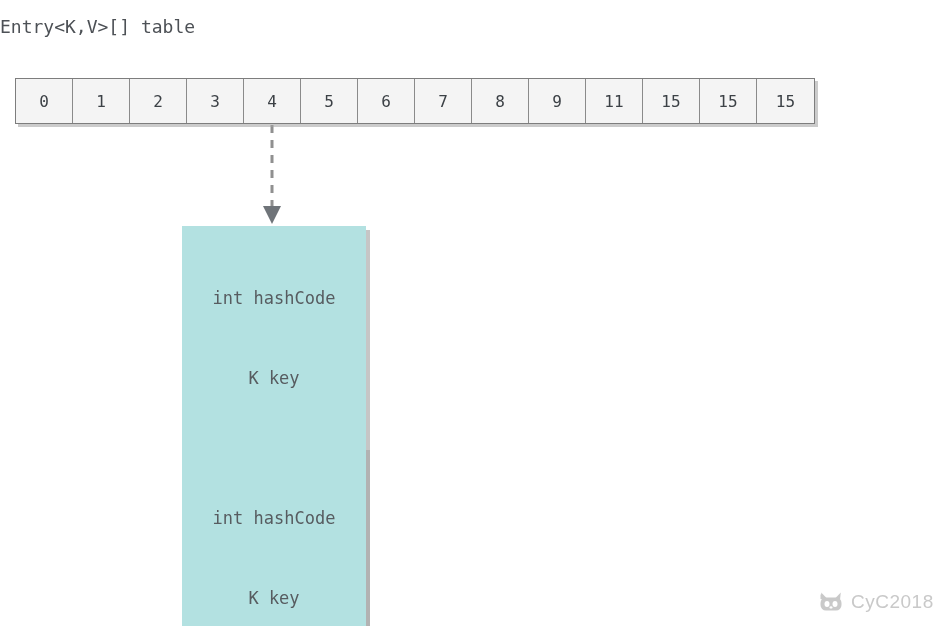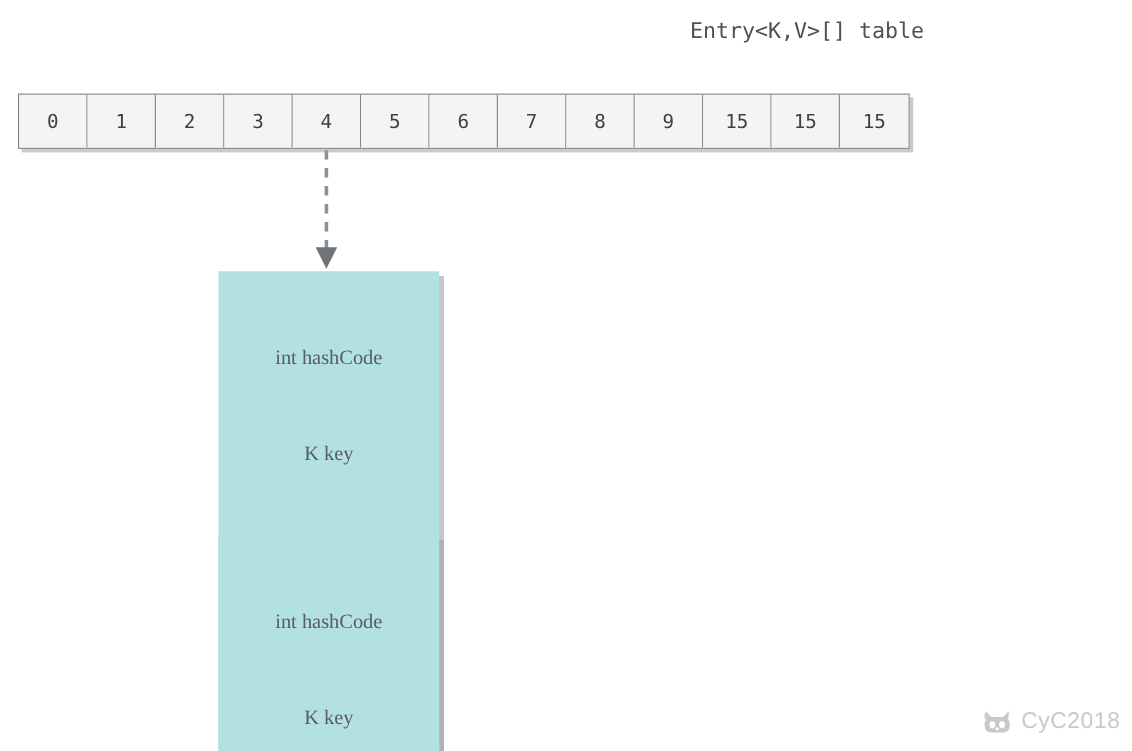--- a/index.html
+++ b/index.html
@@ -24,21 +24,21 @@
     width: 943px;
     height: 626px;
   }
 
   
   #diagram-title {
     position: absolute;
     left: 0;
     top: 16px;
     width: 770px;
-    text-align: right;
+    text-align: left;
     font-size: 18px;
     letter-spacing: 0px;
     color: #4d5156;
     white-space: pre;
   }
 
   
   #bucket-array {
     position: absolute;
     left: 15px;
@@ -74,21 +74,21 @@
     padding: 6px 0 8px 0;
     box-sizing: border-box;
     text-align: center;
     font-size: 17px;
     line-height: 26.5px;
     color: #575c60;
     white-space: pre;
   }
   #entry-node-1 { top: 226px; }
   #entry-node-2 { top: 446px; }
-  .entry-line { display: block; font-family: Liberation Serif, serif; }
+  .entry-line { display: block; }
 
   
   #watermark {
     position: absolute;
     left: 818px;
     top: 590px;
     display: flex;
     align-items: center;
     gap: 7px;
   }
@@ -142,20 +142,23 @@
   <div class="bucket-cell">
       <span>7</span>
     </div>
   <div class="bucket-cell">
       <span>8</span>
     </div>
   <div class="bucket-cell">
       <span>9</span>
     </div>
   <div class="bucket-cell">
+      <span>11</span>
+    </div>
+  <div class="bucket-cell">
       <span>15</span>
     </div>
   <div class="bucket-cell">
       <span>15</span>
     </div>
   <div class="bucket-cell">
       <span>15</span>
     </div>
 </div>
 

